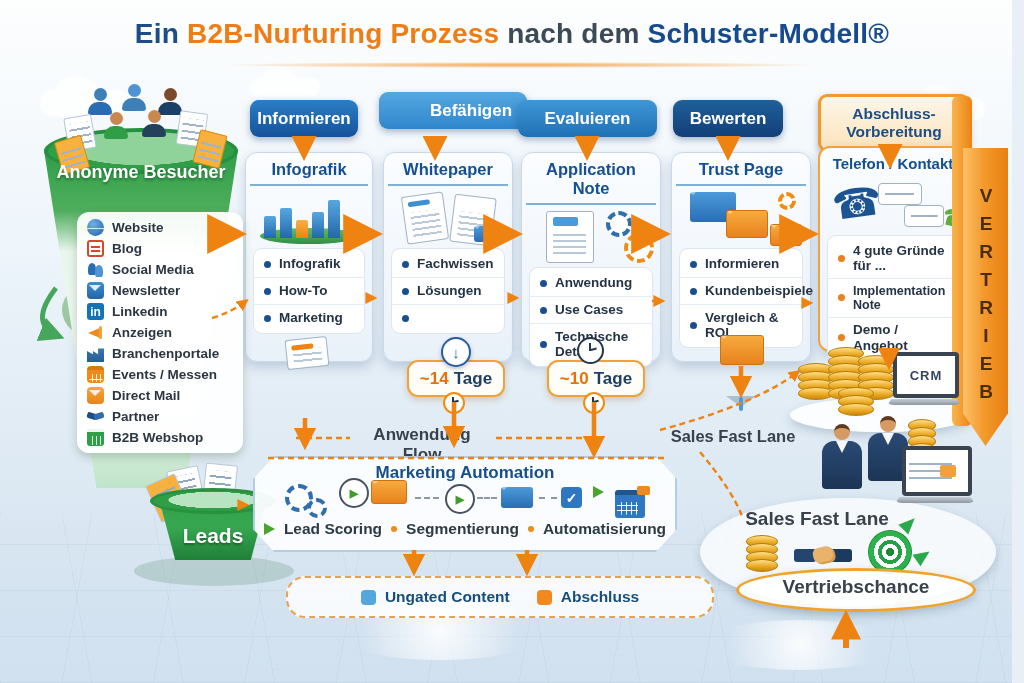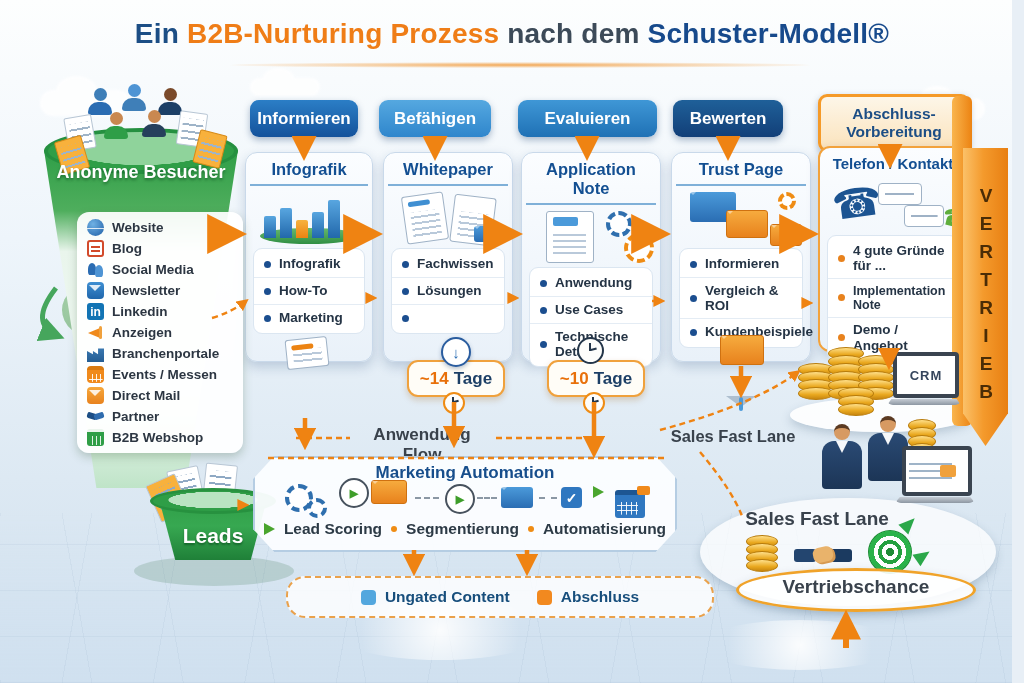--- a/index.html
+++ b/index.html
@@ -21,21 +21,21 @@
   .tree-trunk{position:absolute;left:90px;top:330px;width:7px;height:42px;background:#8a6b4a;opacity:.5;border-radius:3px;}
   .title-swoosh{position:absolute;left:230px;top:62px;width:580px;height:6px;border-radius:50%;
     background:radial-gradient(ellipse at center,rgba(240,140,30,.75),rgba(240,140,30,0) 75%);}
   
   .title{position:absolute;left:0;top:18px;width:1024px;text-align:center;font-size:28px;font-weight:bold;letter-spacing:.2px;}
   .t-dark{color:#1c4e85;} .t-orange{color:#ef7d17;} .t-mid{color:#3c4a58;font-weight:600;} .t-brand{color:#174a8c;}
   
   .hdr{position:absolute;display:flex;align-items:center;justify-content:center;text-align:center;
     color:#fff;font-weight:bold;font-size:17px;border-radius:9px;box-shadow:0 3px 7px rgba(20,60,110,.35);}
   .hdr1{left:250px;top:100px;width:108px;height:37px;background:linear-gradient(180deg,#2b7ec6,#14529b);}
-  .hdr2{left:379px;top:100px;width:112px;height:37px;background:linear-gradient(180deg,#55a8e0,#2f86cc);}
+  .hdr2{left:379px;top:92px;width:112px;height:37px;background:linear-gradient(180deg,#55a8e0,#2f86cc);padding-left:36px;}
   .hdr3{left:518px;top:100px;width:139px;height:37px;background:linear-gradient(180deg,#3f97d6,#1f71b5);}
   .hdr4{left:673px;top:100px;width:110px;height:37px;background:linear-gradient(180deg,#1f6099,#123f78);}
   .hdr5{left:818px;top:94px;width:146px;height:52px;background:linear-gradient(180deg,#fdf6e8,#fbe3bc);
     border:3px solid #f59a28;color:#1c4e85;font-size:15.5px;line-height:1.15;}
   
   .funnel-body{position:absolute;left:44px;top:150px;width:194px;height:338px;z-index:1;
     clip-path:polygon(0 0,100% 0,73% 100%,27% 100%);
     background:linear-gradient(180deg,#2f9e47 0,#4fae5d 18%,#e9f5ec 30%,#f2faf4 72%,#bfe4c8 100%);}
   .funnel-rim{position:absolute;left:44px;top:128px;width:194px;height:46px;border-radius:50%;z-index:1;
     background:radial-gradient(ellipse at 50% 40%,#8fd39b 0 55%,#2f9e47 56%);border:4px solid #259040;box-sizing:border-box;}
@@ -396,25 +396,25 @@
       <div class="env orange" style="left:92px;top:34px;width:30px;height:20px;"></div>
       <div class="gear orange" style="left:100px;top:2px;width:18px;height:18px;"></div>
     </div>
     <div class="c-list">
       <div class="c-row">
           <span class="dot"></span>
           <span class="c-label">Informieren</span>
         </div>
       <div class="c-row">
           <span class="dot"></span>
+          <span class="c-label">Kundenbeispiele</span>
+        </div>
+      <div class="c-row">
+          <span class="dot"></span>
           <span class="c-label">Vergleich &amp; ROI</span>
-        </div>
-      <div class="c-row">
-          <span class="dot"></span>
-          <span class="c-label">Kundenbeispiele</span>
         </div>
     </div>
   </div>
   <div class="foot-ic" style="left:720px;top:335px;">
     <div class="env orange" style="position:relative;width:42px;height:28px;"></div>
   </div>
 
   <div class="card card5" style="left:818px;top:146px;width:146px;height:202px;">
     <h3>Telefon / Kontakt</h3>
     <div class="illus" style="height:52px;">

